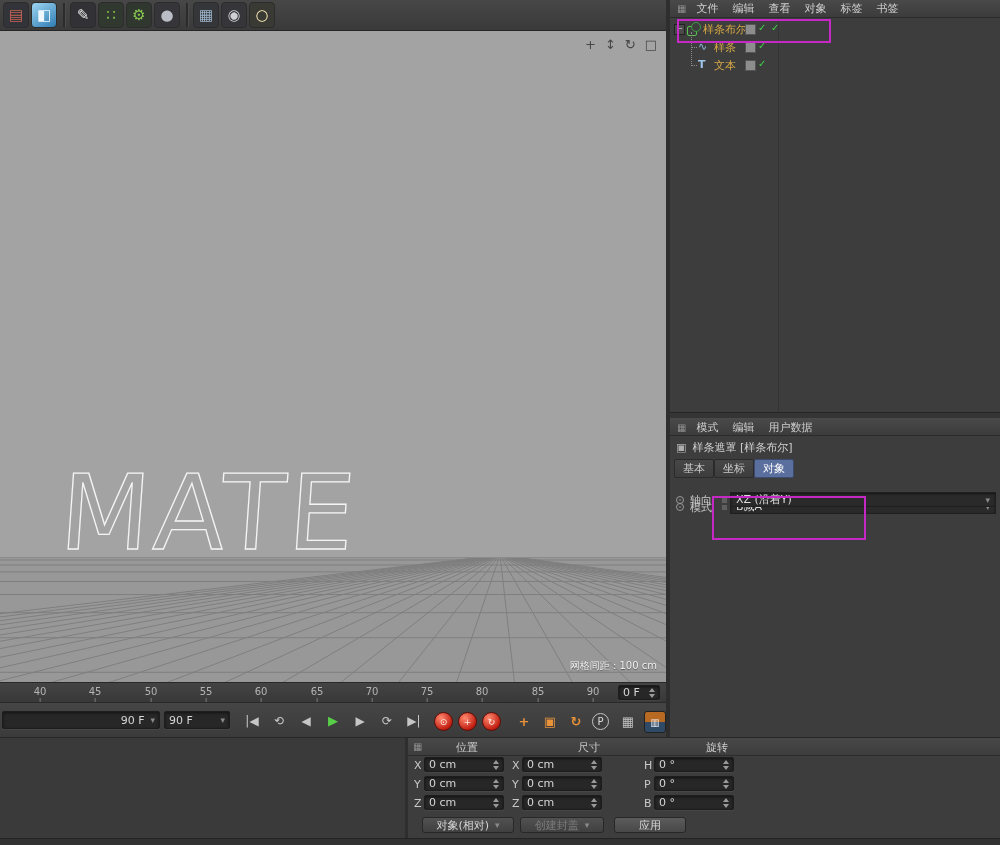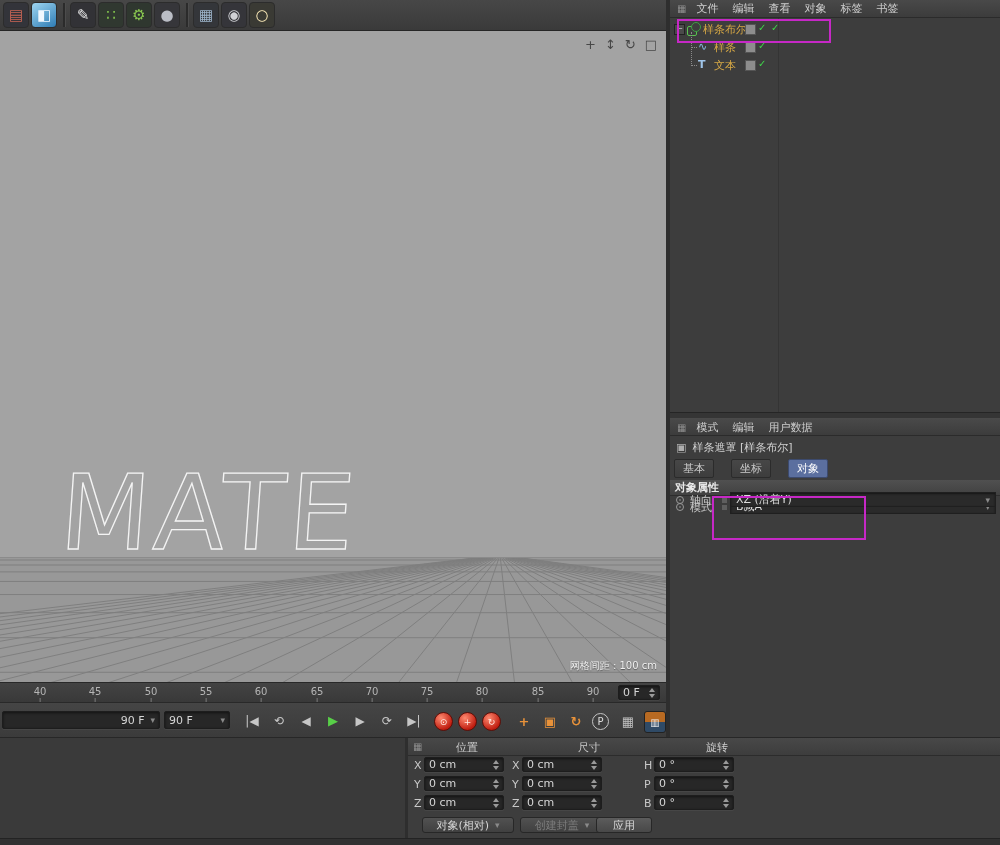--- a/index.html
+++ b/index.html
@@ -88,21 +88,21 @@
   .check{color:#3fd44a;font-size:10px;top:1px;}
   .conn{position:absolute;background:none;border-left:1px dotted #8a8a8a;}
   .connh{position:absolute;border-top:1px dotted #8a8a8a;}
 
   .splitter{position:absolute;left:0;top:412px;width:330px;height:7px;background:#353535;
             border-top:1px solid #252525;border-bottom:1px solid #4a4a4a;box-sizing:border-box;cursor:row-resize;}
 
   .attr-title{position:absolute;left:0;top:438px;width:330px;height:18px;display:flex;align-items:center;
               gap:6px;padding:0 6px;box-sizing:border-box;color:#d2d2d2;}
   .ati{color:#aeaeae;font-size:11px;}
-  .tabs{position:absolute;left:4px;top:459px;display:flex;gap:17px;}
+  .tabs{position:absolute;left:4px;top:459px;display:flex;gap:0;}
   .tab{padding:1px 8px;background:linear-gradient(#474747,#3d3d3d);border:1px solid #2b2b2b;border-radius:2px;
        color:#c9c9c9;cursor:pointer;}
   .tab.active{background:#5b6f9f;border-color:#3c4a6e;color:#fff;}
   .sect{position:absolute;left:0;top:480px;width:330px;height:16px;line-height:16px;padding-left:5px;
         box-sizing:border-box;font-weight:bold;color:#e8e8e8;background:linear-gradient(#505050,#414141);
         border-bottom:1px solid #2d2d2d;}
   .arow{position:absolute;left:0;width:330px;height:16px;}
   .kcirc{position:absolute;left:6px;top:4px;width:8px;height:8px;border:1px solid #9a9a9a;border-radius:50%;box-sizing:border-box;}
   .kcirc::after{content:"";position:absolute;left:2px;top:2px;width:2px;height:2px;background:#777;border-radius:50%;}
   .alabel{position:absolute;left:20px;top:1px;color:#c9c9c9;}
@@ -338,21 +338,20 @@
       <span class="ati">▣</span>
       <span>样条遮罩 [样条布尔]</span>
     </div>
 
     <div class="tabs">
       <span class="tab">基本</span>
       <span class="tab">坐标</span>
       <span class="tab active">对象</span>
     </div>
 
-    <div class="sect">对象属性</div>
 
     <div class="arow" style="top:499px">
       <span class="kcirc"></span>
       <span class="alabel">模式</span>
       <span class="dotsq"></span>
       <div class="dd">
         <span>B减A</span>
         <span class="arrow">▾</span>
       </div>
     </div>
@@ -457,21 +456,21 @@
       </div>
 
     <div class="btn" style="position:absolute;left:14px;top:79px;width:92px">
       <span>对象(相对)</span>
       <span class="arrow" style="margin-left:2px">▾</span>
     </div>
     <div class="btn disabled" style="position:absolute;left:112px;top:79px;width:84px">
       <span>创建封盖</span>
       <span class="arrow" style="margin-left:2px">▾</span>
     </div>
-    <div class="btn" style="position:absolute;left:188px;top:79px;width:56px;background:linear-gradient(#5c5c5c,#484848)">
+    <div class="btn" style="position:absolute;left:206px;top:79px;width:72px;background:linear-gradient(#5c5c5c,#484848)">
       <span>应用</span>
     </div>
   </div>
 
   <div class="abs vdiv" style="left:666px;top:0;width:4px;height:738px"></div>
   <div class="abs" style="left:0;top:737px;width:1000px;height:1px;background:#272727"></div>
   <div class="abs vdiv" style="left:405px;top:738px;width:3px;height:100px"></div>
   <div class="abs window-edge"></div>
 </div>
 

